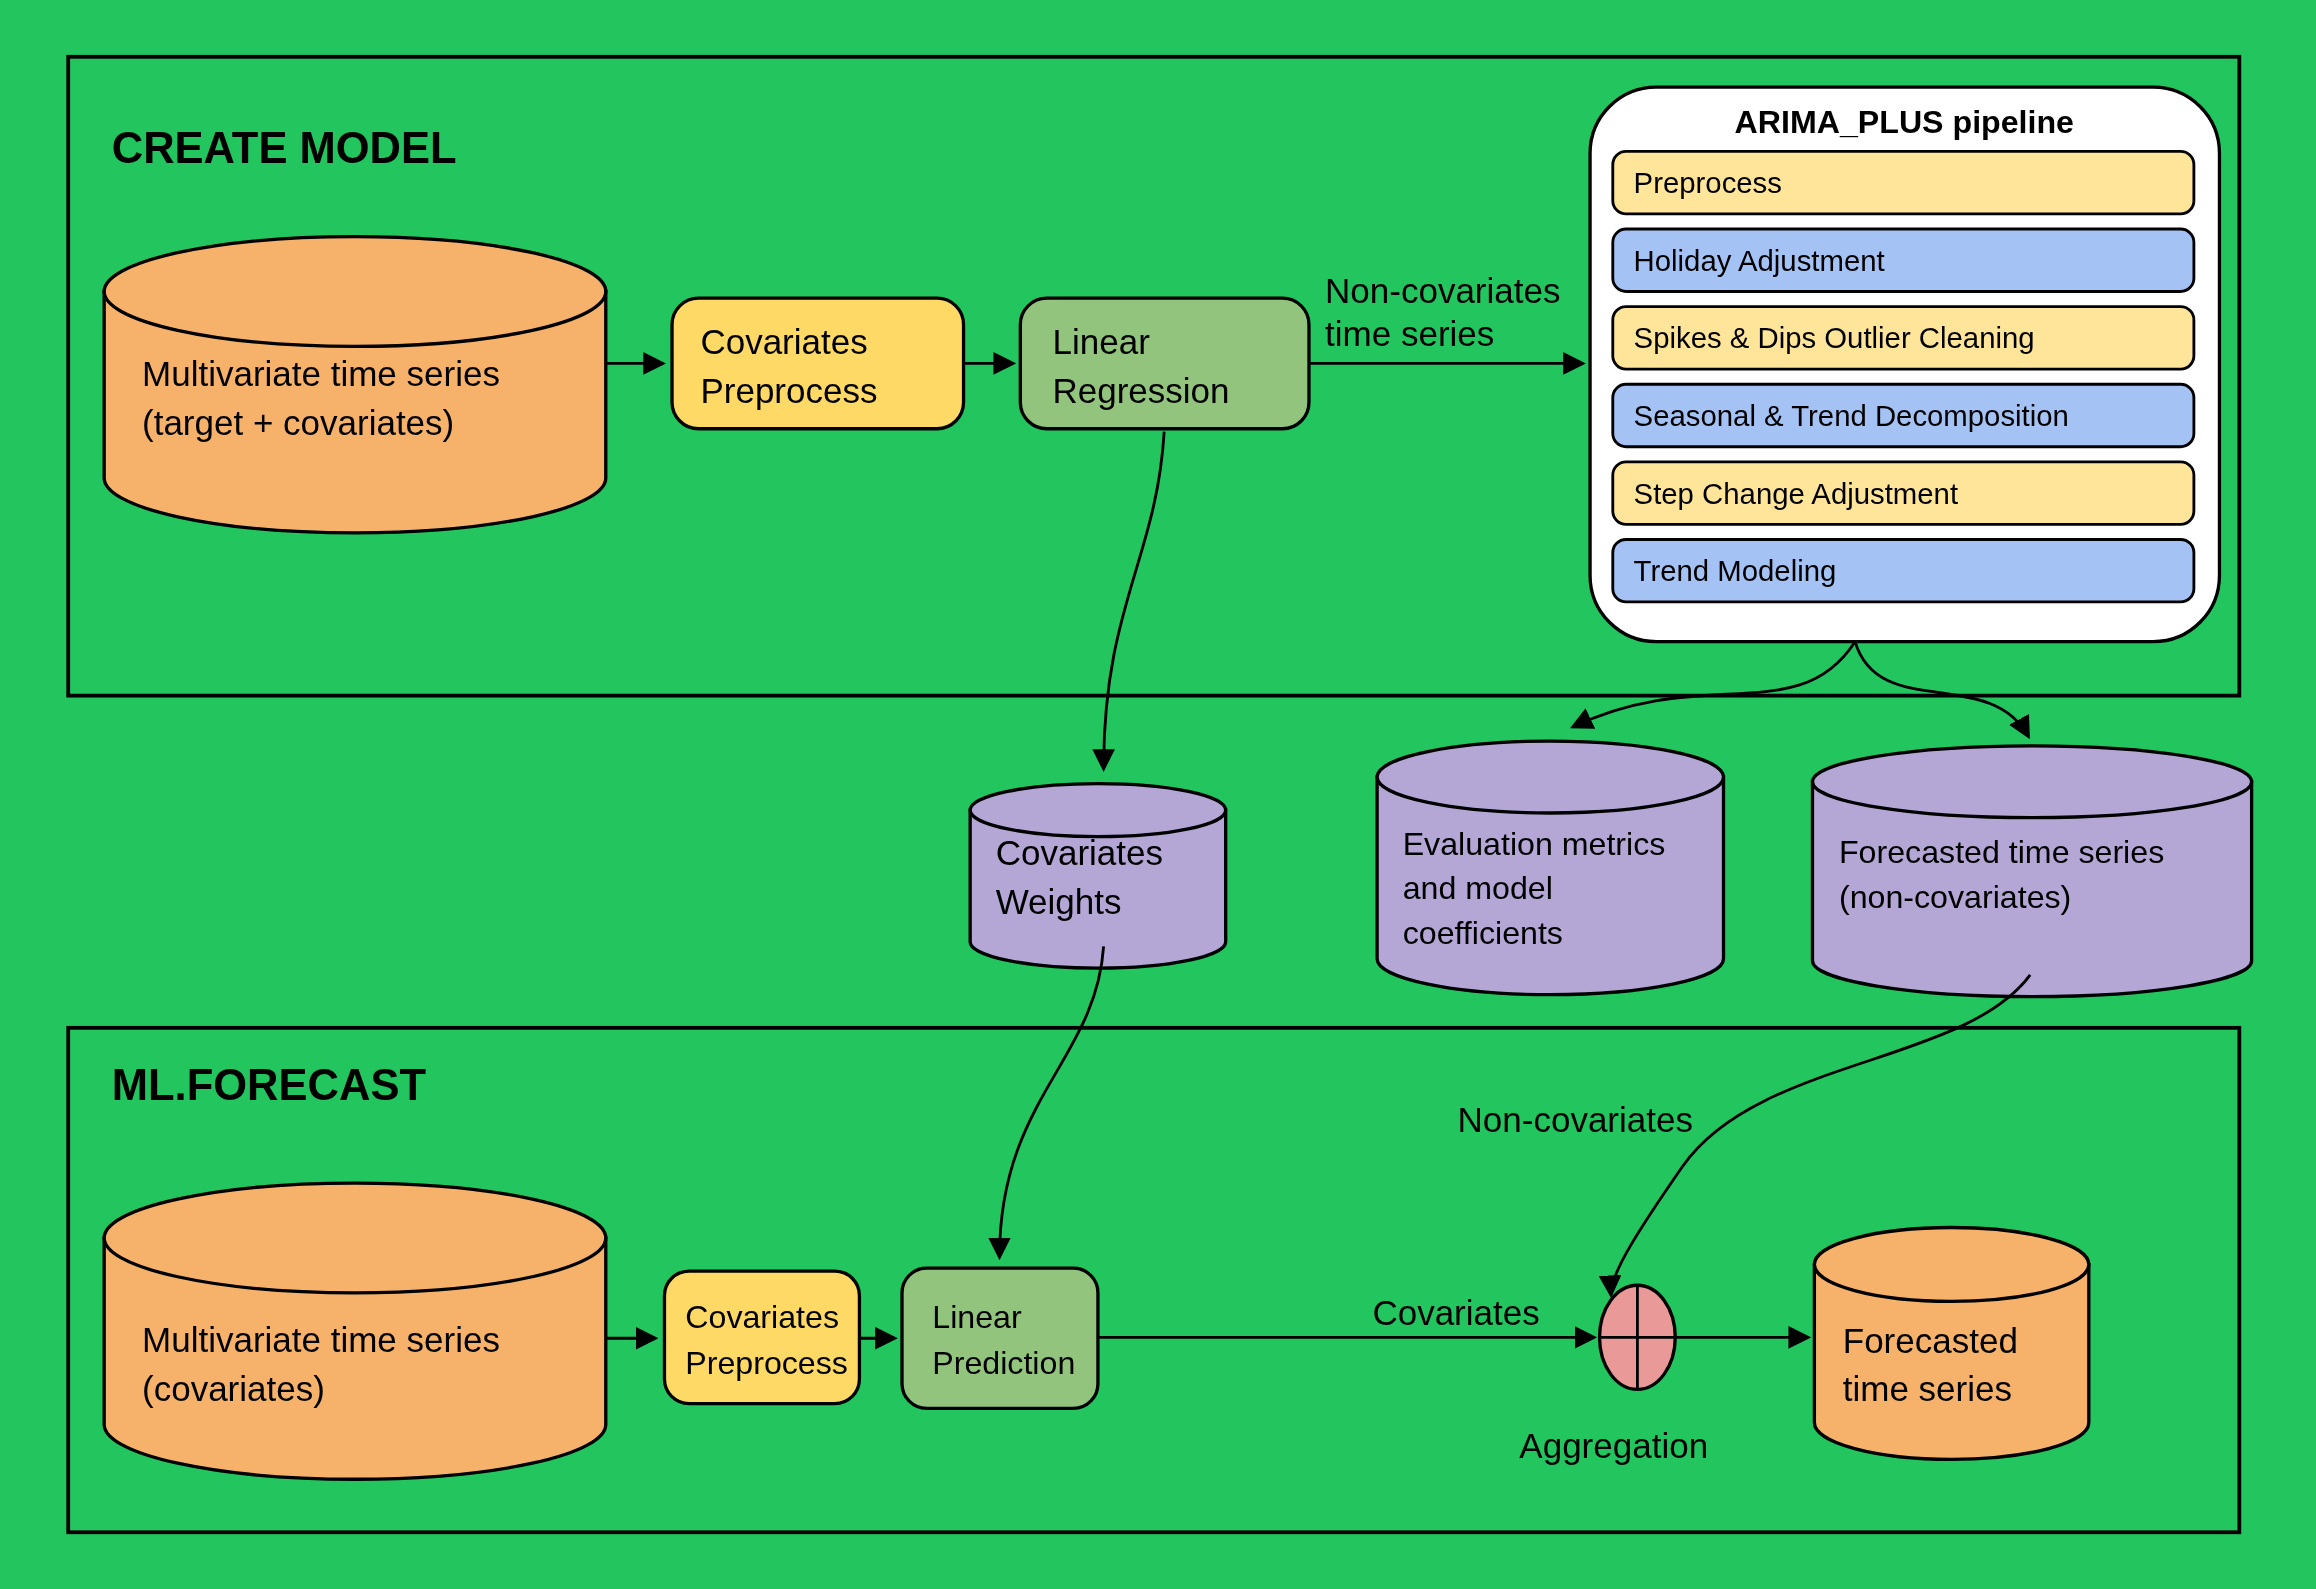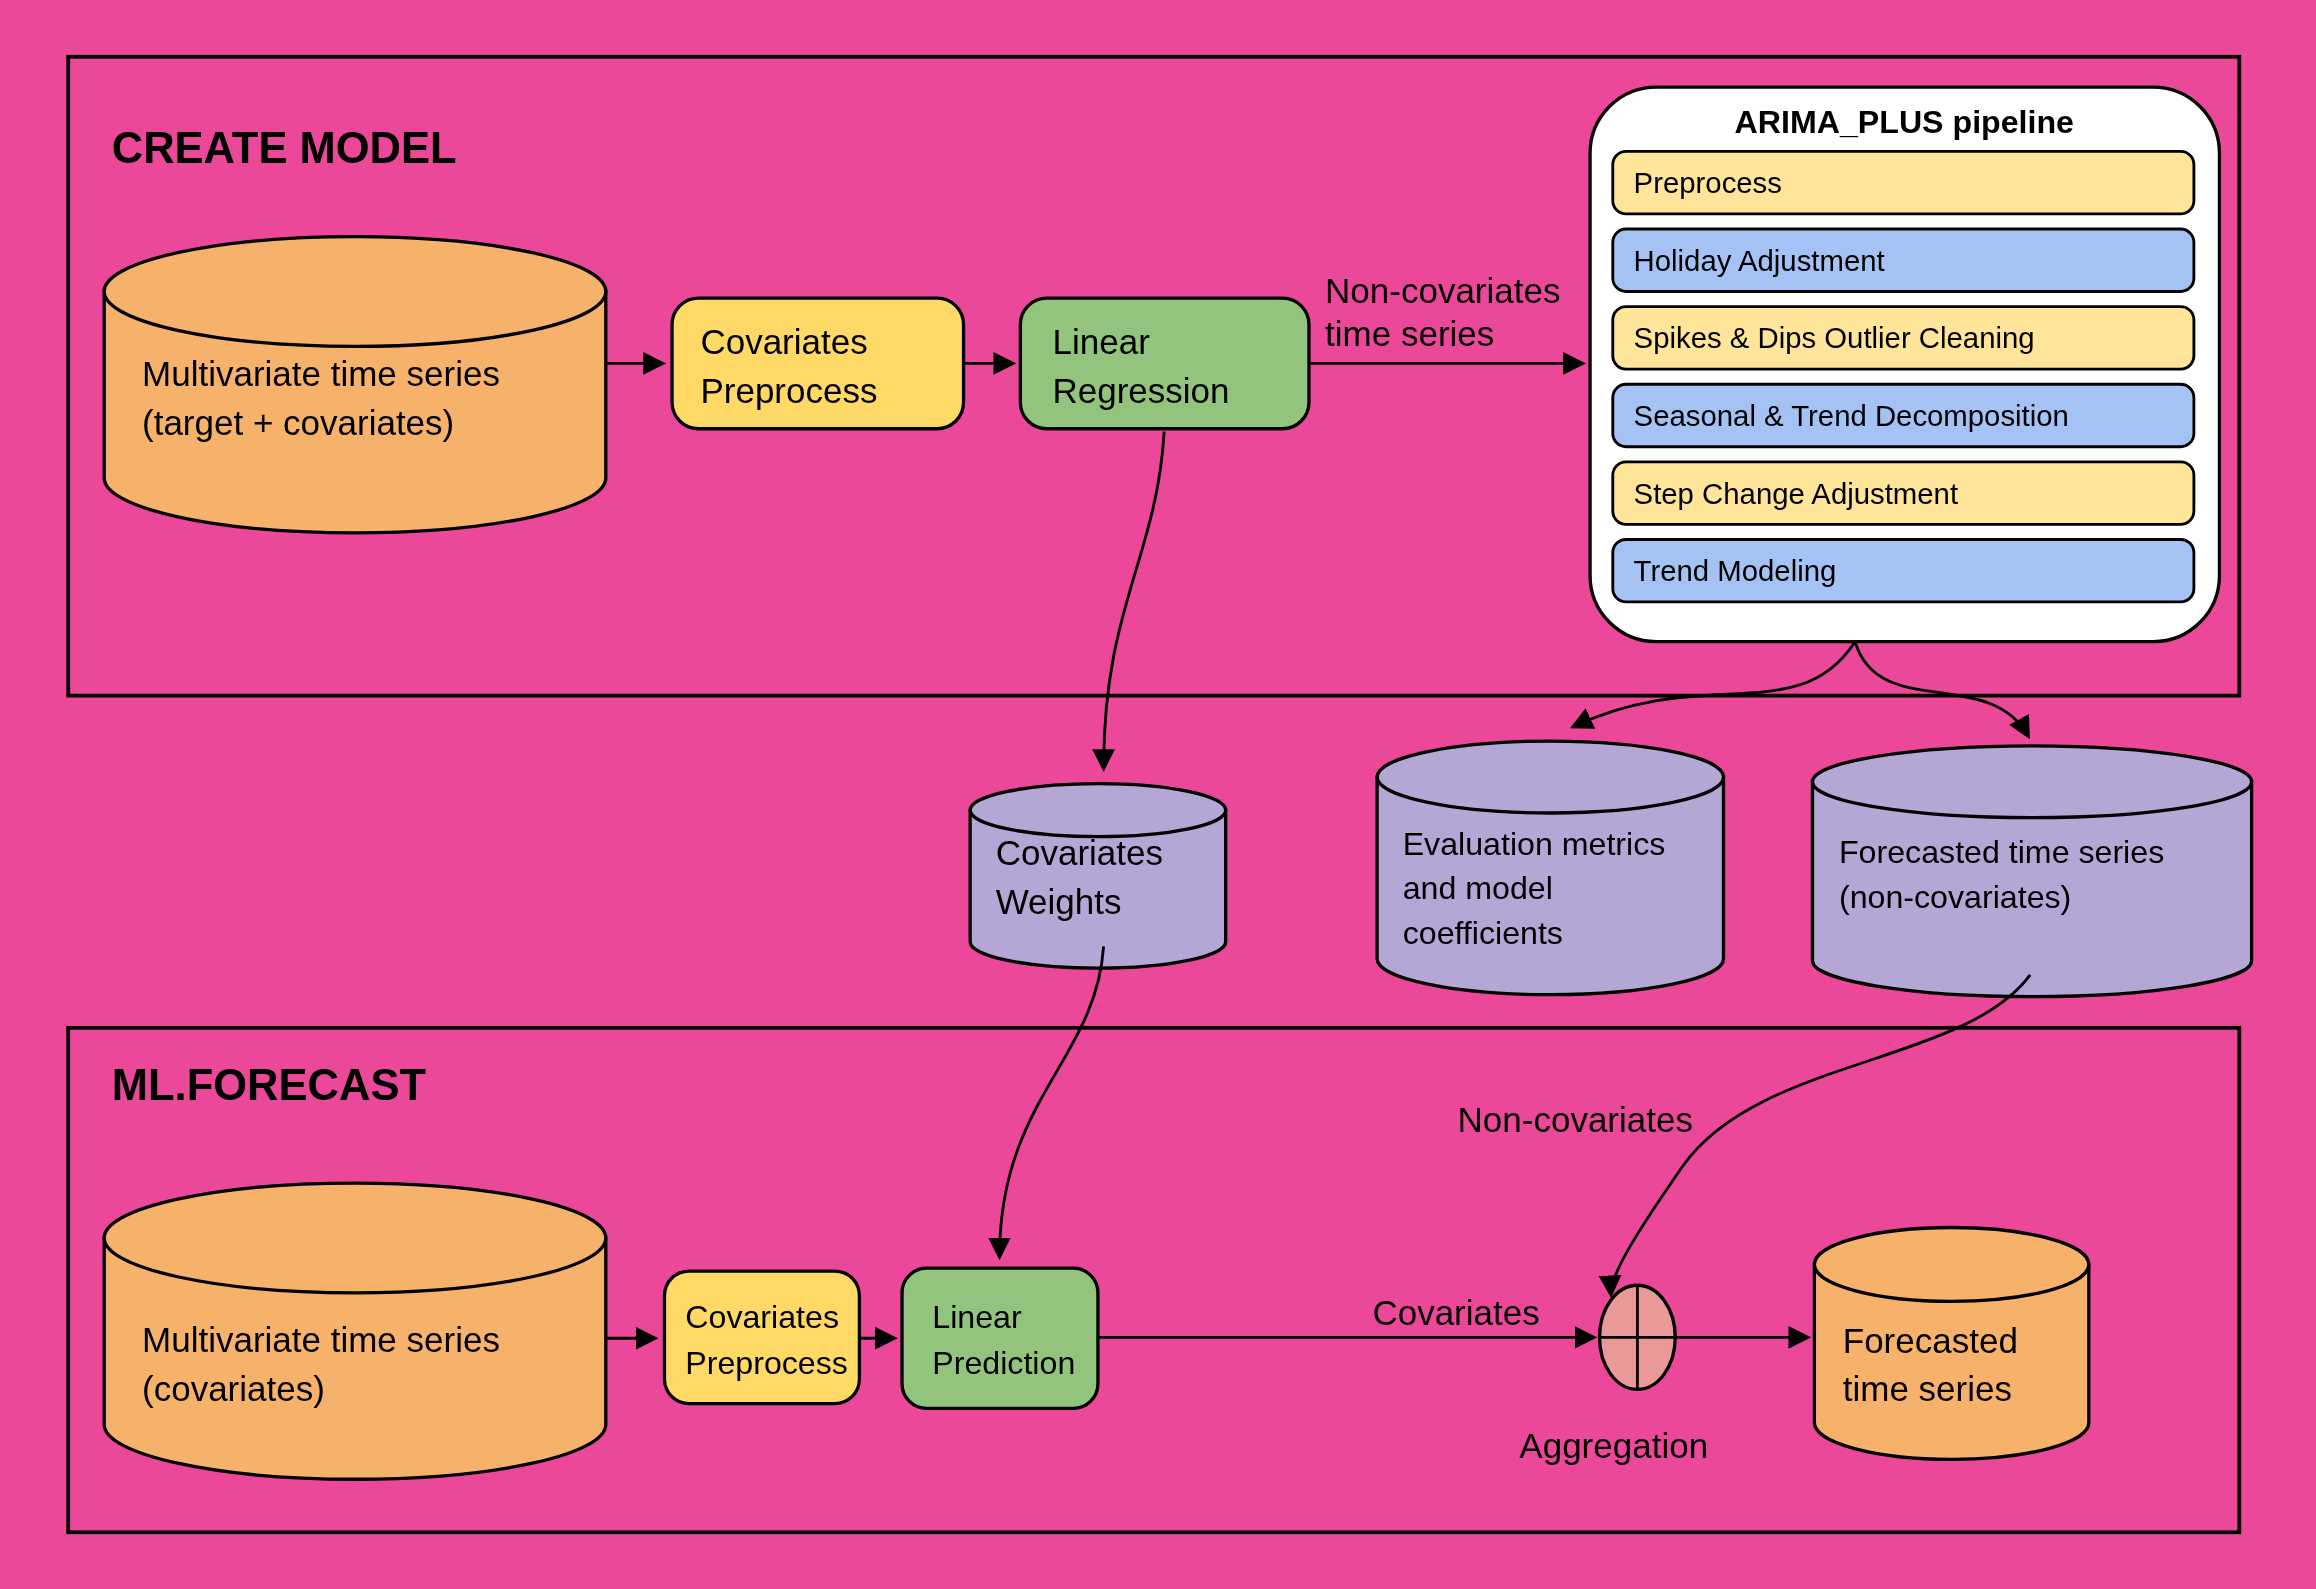--- a/index.html
+++ b/index.html
@@ -1,16 +1,16 @@
 <!DOCTYPE html>
 <html style="font-size:15px"><head>
 <meta charset="utf-8">
 <style>
   html,body{margin:0;padding:0;background:#ffffff;}
-  .stage{width:2317px;height:1590px;position:relative;background:#ec4899;}
+  .stage{width:2317px;height:1590px;position:relative;background:#22c55e;}
   svg{display:block;}
   text{font-family:"Liberation Sans","DejaVu Sans",sans-serif;fill:#000000;}
   .section-title{font-size:46px;font-weight:bold;}
   .pipe-title{font-size:34px;font-weight:bold;}
   .pipe-step-label{font-size:31px;}
   .node-label{font-size:37px;}
   .node-label-sm{font-size:34px;}
   .float-label{font-size:37px;}
   .shape{stroke:#000000;stroke-width:3.5;}
   .row{stroke:#000000;stroke-width:3;}

